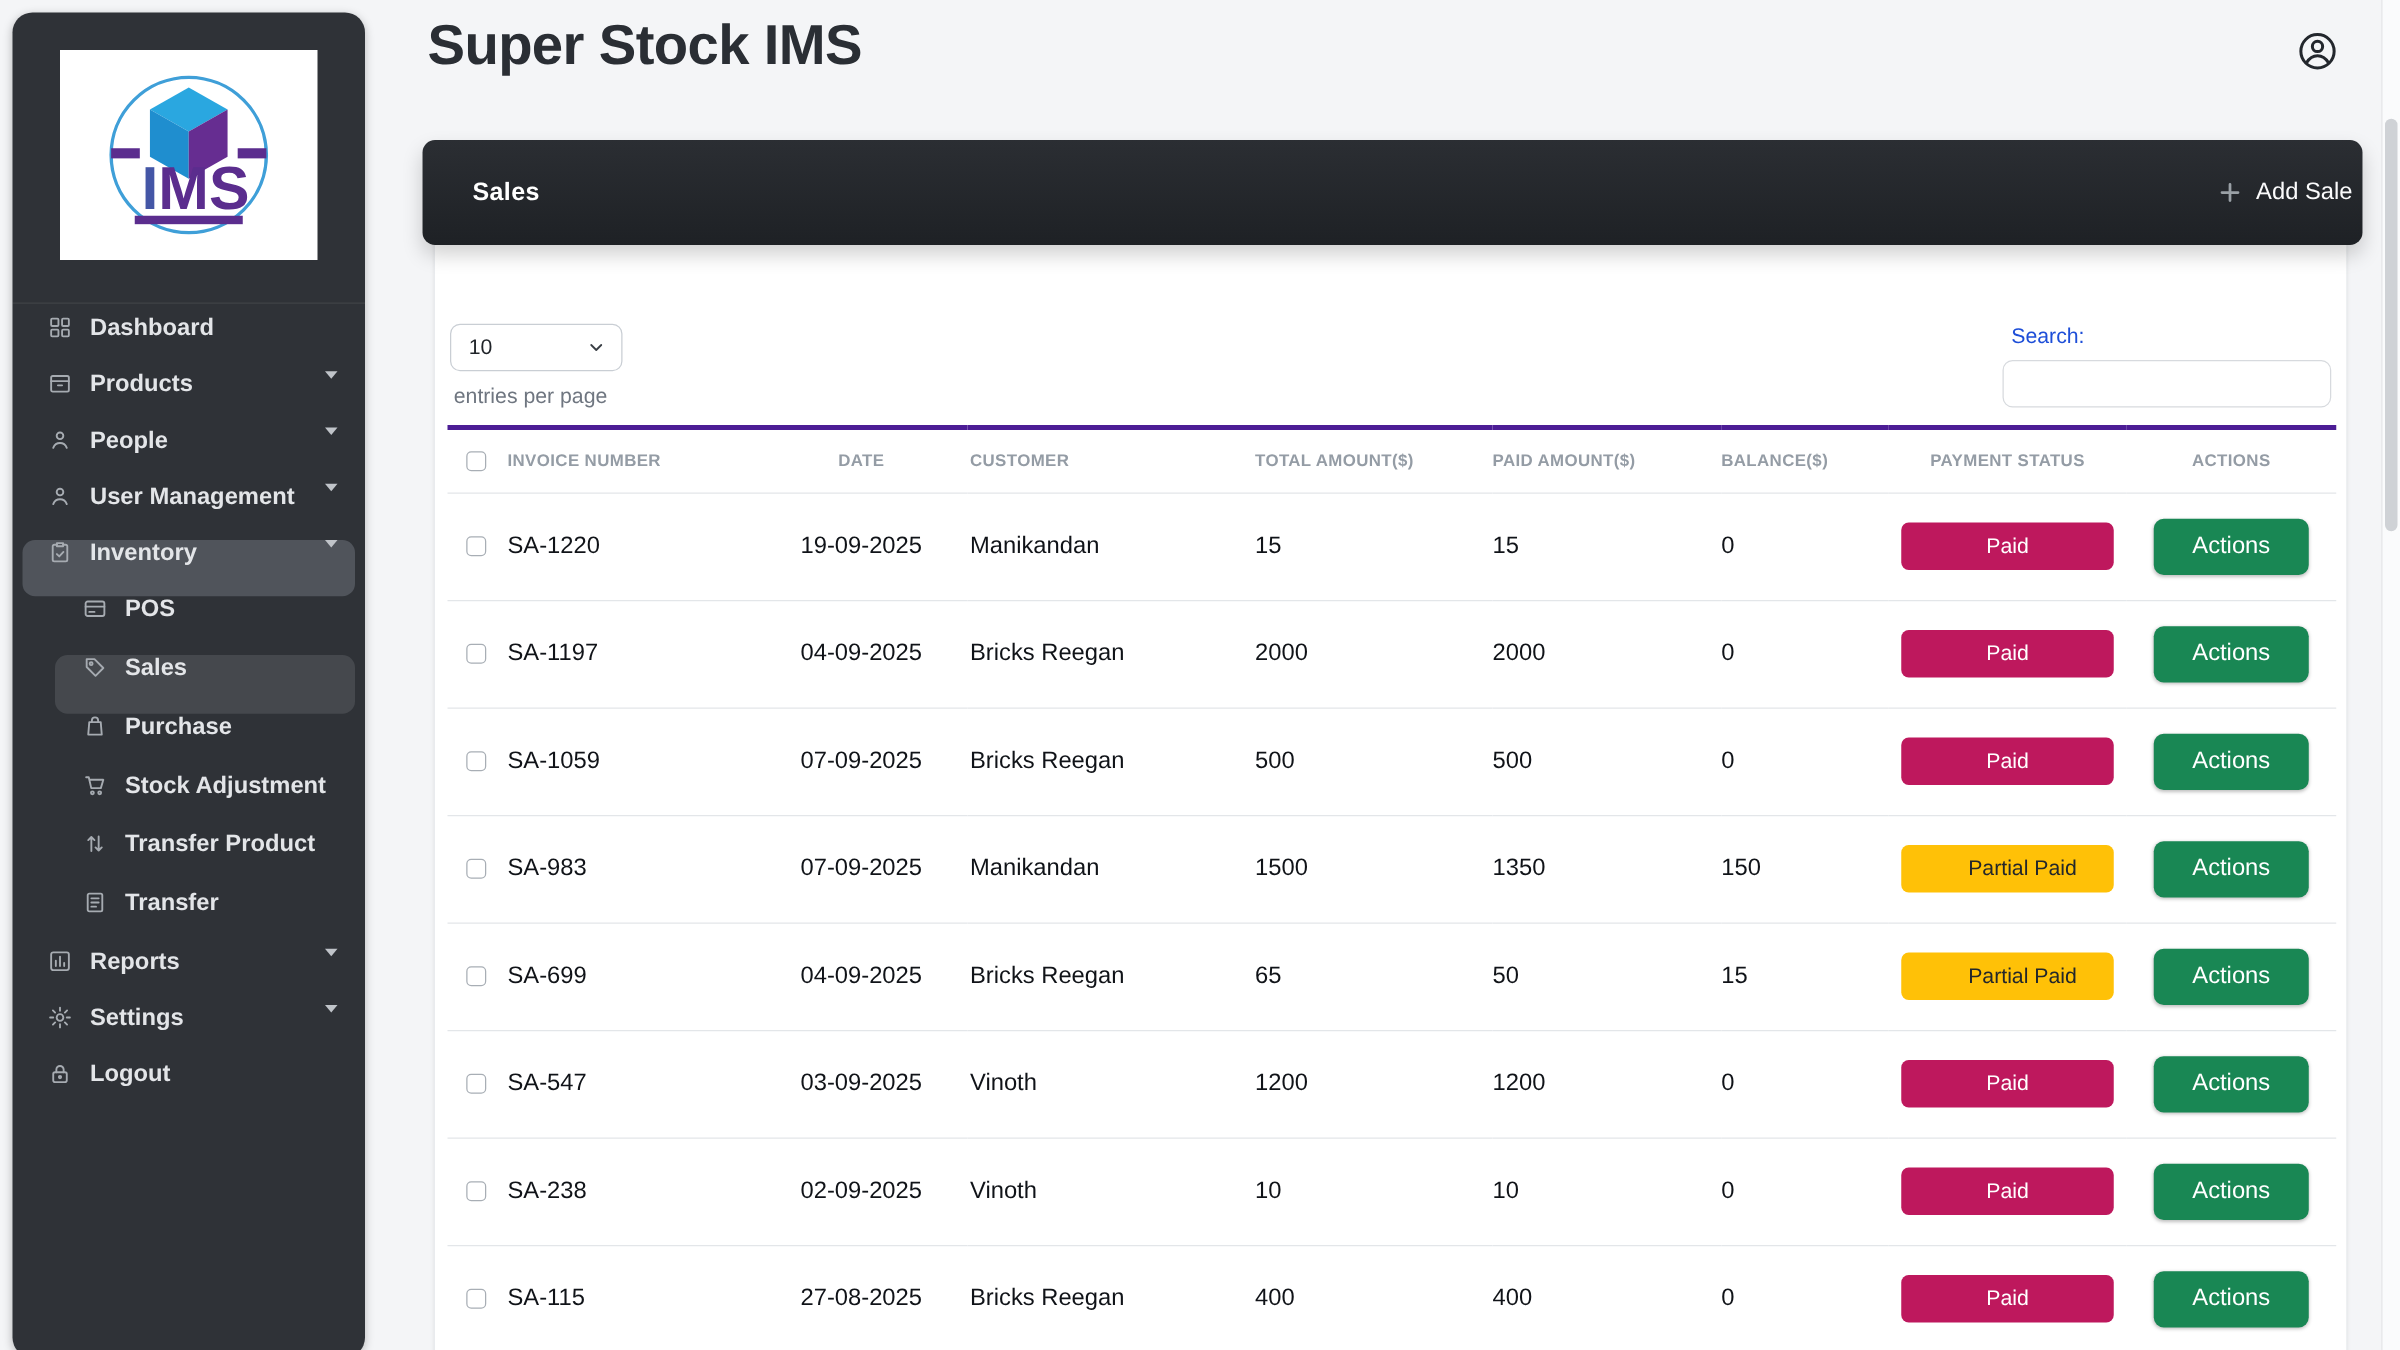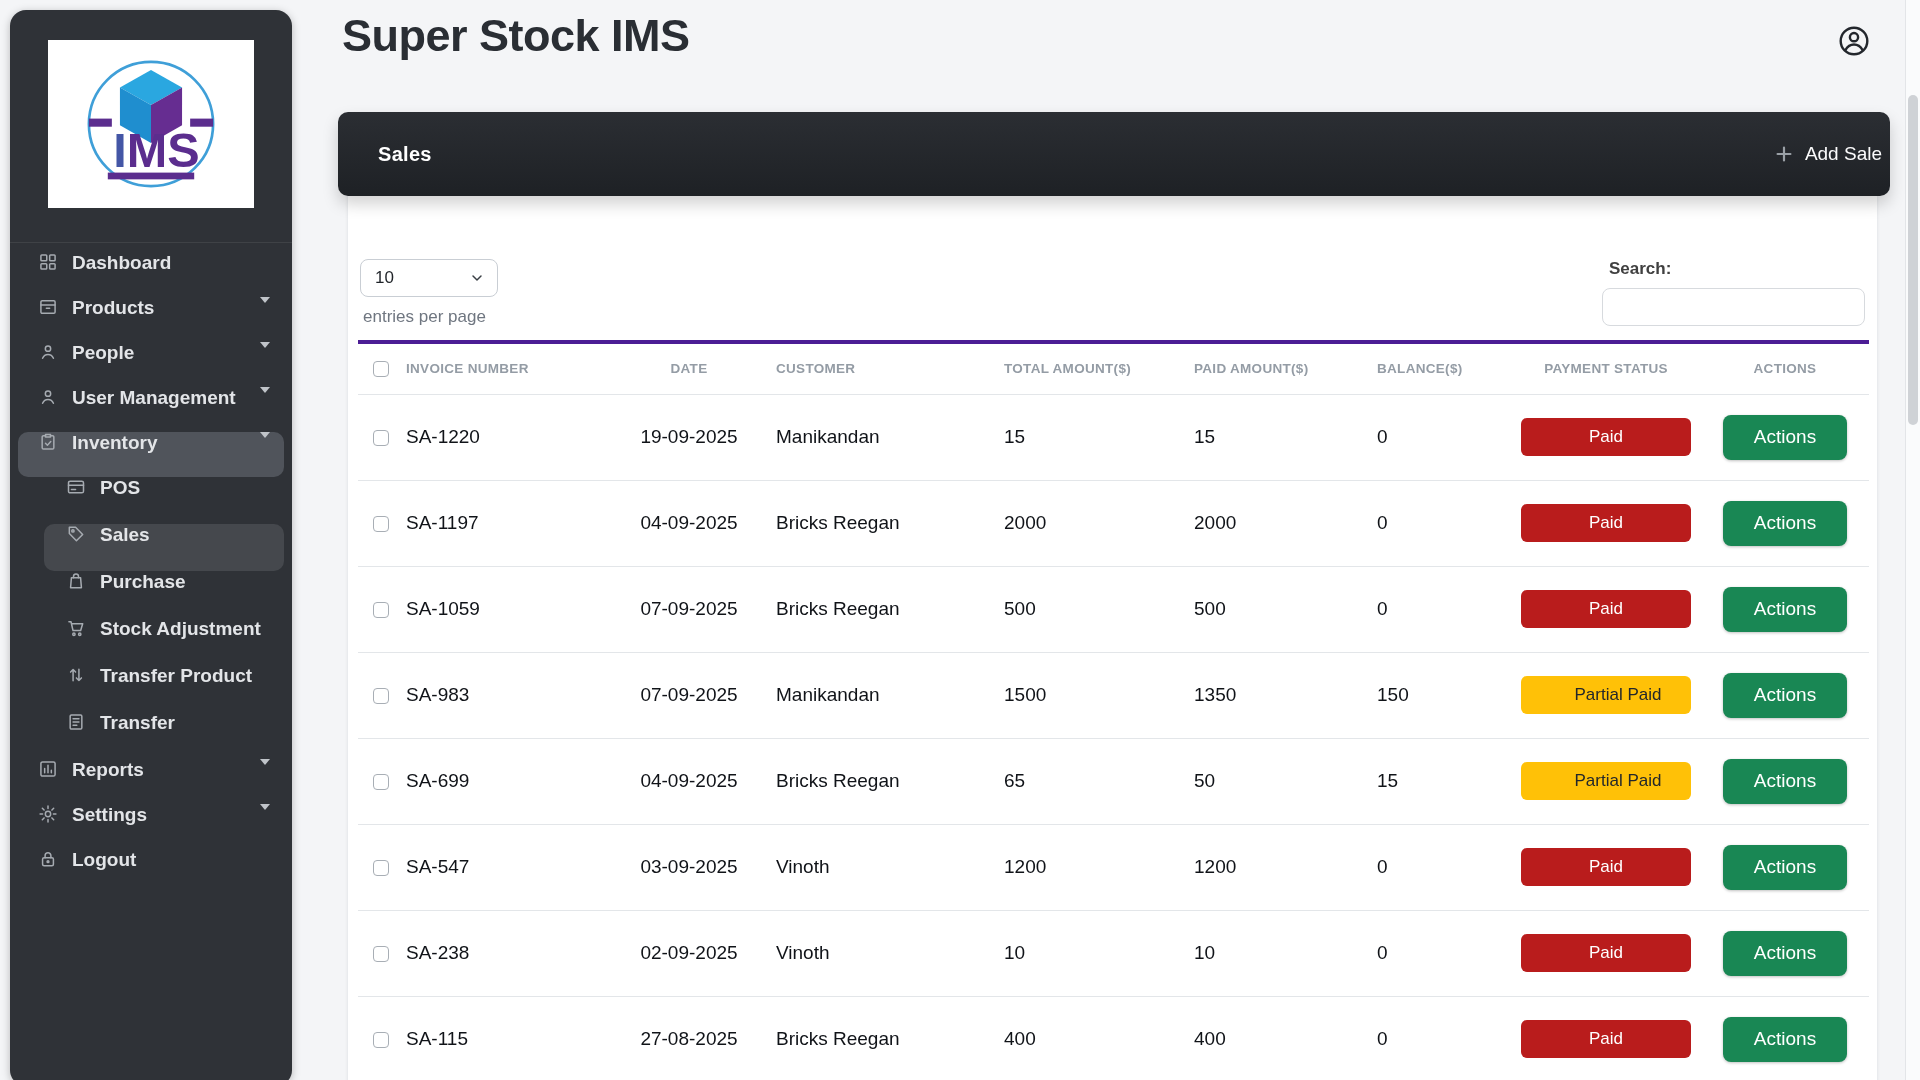--- a/index.html
+++ b/index.html
@@ -47,37 +47,37 @@
           border:1px solid #e9ebee; border-radius:12px; box-shadow:0 1px 3px rgba(0,0,0,.06);
           z-index:2; padding:118px 10px 0 10px; }
   .controls { display:flex; justify-content:space-between; align-items:flex-start; padding:0 2px; }
   .select { width:138px; height:38px; border:1px solid #c9ced4; border-radius:8px; background:#fff;
             display:flex; align-items:center; justify-content:space-between; padding:0 12px 0 14px;
             font-size:17px; color:#1f2328; cursor:pointer; }
   .select .icn { color:#3a3f45; display:flex; }
   .select .icn svg { width:16px; height:16px; }
   .entries-label { margin-top:10px; margin-left:3px; font-size:17px; color:#6f7680; }
   .search-wrap { display:flex; flex-direction:column; width:263px; }
-  .search-label { font-size:17px; color:#404040; margin:0 0 9px 7px;font-weight:bold; }
+  .search-label { font-size:17px; color:#1d4ed8; margin:0 0 9px 7px; }
   .search-input { width:100%; height:38px; border:1px solid #d7dade; border-radius:8px;
                   padding:0 10px; font-size:16px; font-family:inherit; background:#fff; }
 
   
   table { width:100%; border-collapse:collapse; margin-top:13px; border-top:4px solid #4c1d95; table-layout:fixed; }
   thead th { height:52px; font-size:13.5px; font-weight:700; color:#949ca5; text-transform:uppercase;
              letter-spacing:.3px; border-bottom:1px solid #e3e6e9; }
   tbody td { height:86px; font-size:19px; color:#101318; border-bottom:1px solid #e3e6e9; }
   .al { text-align:left; } .ac { text-align:center; }
   .ar { text-align:left; padding-right:26px !important; }
   th.al, td.al { padding-left:2px; }
   input[type="checkbox"] { appearance:none; -webkit-appearance:none; width:16px; height:16px;
         border:1.5px solid #a8aeb5; border-radius:4px; background:#fff; cursor:pointer; vertical-align:middle; }
   .badge { display:inline-block; width:170px; height:38px; line-height:38px; text-align:center;
            border-radius:6px; font-size:17px; font-weight:500; }
-  .badge.paid { background:#b91c1c; color:#fff; }
+  .badge.paid { background:#be185d; color:#fff; }
   .badge.partial { background:#ffc107; color:#23272b;padding-left:24px; }
   .actions-btn { width:124px; height:45px; border:none; border-radius:8px; background:#198754;
                  color:#fff; font-size:19px; cursor:pointer; box-shadow:0 1px 3px rgba(0,0,0,.25);
                  font-family:inherit; }
 
   
   .scrollbar { position:absolute; right:0; top:0; width:15px; height:1080px; background:#fafbfc;
                border-left:1px solid #e3e5e8; z-index:5; }
   .scrollbar .thumb { position:absolute; left:2px; right:2px; top:95px; height:330px;
                       background:#cfd2d6; border-radius:6px; }

